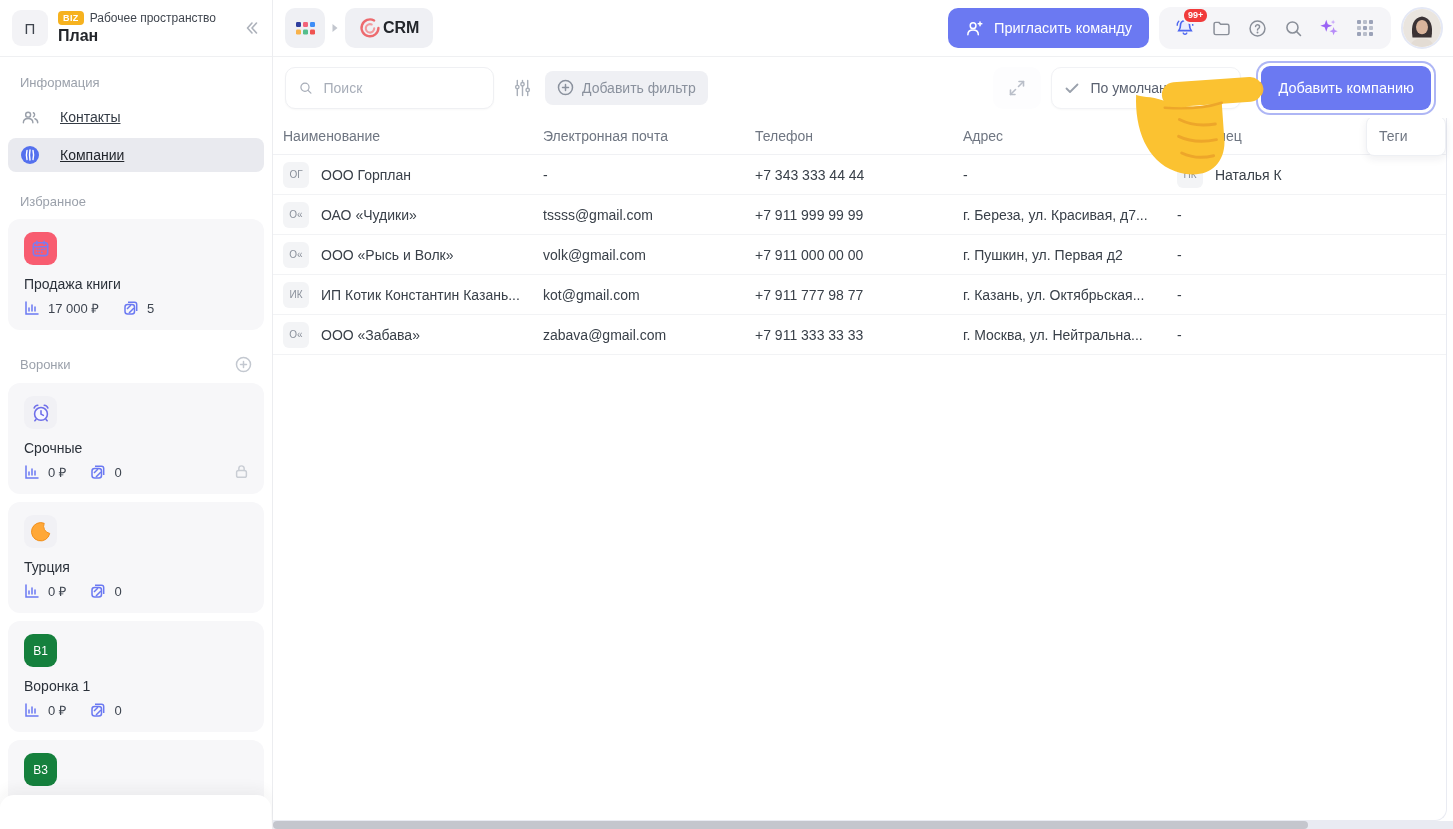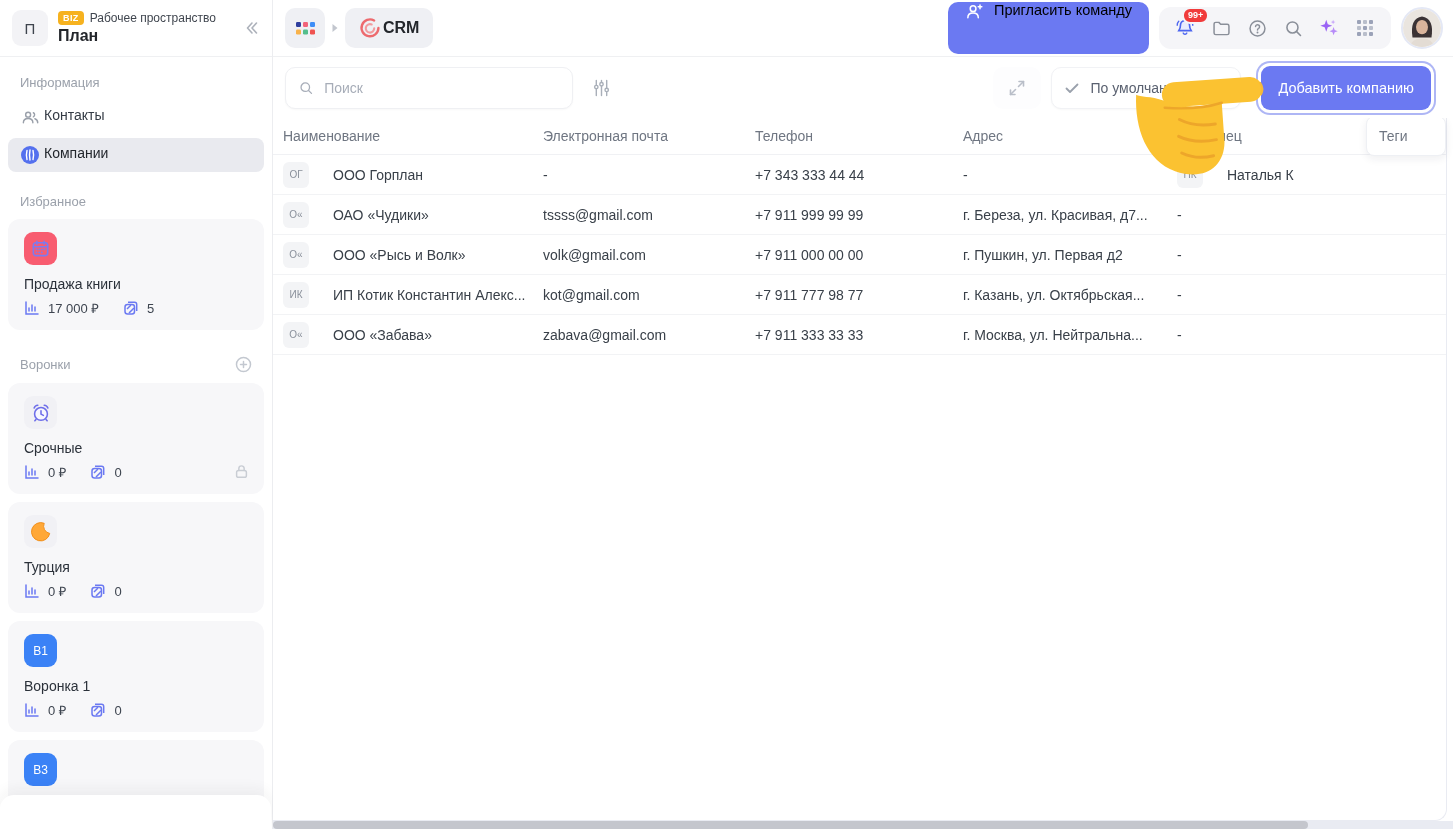--- a/index.html
+++ b/index.html
@@ -12,65 +12,65 @@
   .sb-header { height:57px; border-bottom:1px solid #EFF0F2; display:flex; align-items:center; padding:0 12px; gap:10px; }
   .ws-avatar { width:36px; height:36px; border-radius:9px; background:#F3F3F6; display:flex; align-items:center; justify-content:center; font-size:15px; color:#3E444D; flex:none; }
   .ws-meta { flex:1; min-width:0; }
   .ws-top { display:flex; align-items:center; gap:6px; }
   .biz-badge { background:#F6B21F; color:#fff; font-size:9px; font-weight:bold; padding:2px 5px; border-radius:4px; letter-spacing:.4px; }
   .ws-label { font-size:12px; color:#40464F; white-space:nowrap; }
   .ws-name { font-size:16px; font-weight:700; color:#23262B; margin-top:2px; }
   .collapse-btn { color:#ADB2BB; flex:none; display:flex; }
   .sb-scroll { padding:18px 8px 0; position:relative; }
   .sb-label { font-size:13px; color:#9BA1AB; padding:0 12px; margin-bottom:10px; display:flex; align-items:center; justify-content:space-between; }
-  .nav-item { display:flex; gap:4px; padding:7px 12px; border-radius:8px; font-size:14px; color:#343B45; margin-bottom:4px; cursor:pointer; }
+  .nav-item { display:flex; align-items:center; gap:20px; padding:7px 12px; border-radius:8px; font-size:14px; color:#343B45; margin-bottom:4px; cursor:pointer;text-decoration:underline; }
   .nav-item.selected { background:#E9EAEF; color:#22262C; }
   .nav-item .nico { width:20px; height:20px; display:flex; align-items:center; justify-content:center; flex:none; }
   .sb-card { background:#F7F7F9; border-radius:12px; padding:13px 16px; margin-bottom:8px; position:relative; }
   .sb-card .card-icon { width:33px; height:33px; border-radius:9px; display:flex; align-items:center; justify-content:center; }
   .card-icon.red { background:#F85C70; }
   .card-icon.soft { background:#F1F1F5; }
   .card-badge { width:33px; height:33px; border-radius:9px; display:flex; align-items:center; justify-content:center; color:#fff; font-size:12px; }
-  .card-badge.green { background:#3b82f6; }
+  .card-badge.green { background:#15803d; }
   .sb-card .card-title { font-size:14px; color:#2B313A; margin-top:11px; }
   .sb-card .card-stats { display:flex; align-items:center; gap:8px; margin-top:7px; font-size:13px; color:#3E4550; }
   .card-stats .gap { width:8px; }
   .lock-wrap { position:absolute; right:14px; bottom:14px; display:flex; }
   .fav-gap { height:18px; }
   .sb-footer { position:absolute; left:0; right:1px; bottom:0; height:34px; background:#fff; border-radius:14px 14px 0 0; box-shadow:0 -6px 14px rgba(30,30,40,.05); }
 
   
   .main { position:absolute; left:273px; top:0; right:0; bottom:0; }
   .topbar { position:absolute; left:0; right:0; top:0; height:57px; border-bottom:1px solid #EFF0F2; display:flex; align-items:center; padding:0 10px 0 12px; background:#fff; z-index:4; }
   .apps-btn { width:40px; height:40px; border-radius:10px; background:#EFF0F4; display:flex; align-items:center; justify-content:center; cursor:pointer; flex:none; }
   .crumb-sep { margin:0 6px; display:flex; }
   .crm-tab { display:flex; align-items:center; gap:2px; background:#EFF0F4; border-radius:10px; padding:0 14px; height:40px; font-weight:700; font-size:16px; color:#23262B; cursor:pointer; }
   .tb-spacer { flex:1; }
-  .invite-btn { display:flex; align-items:flex-start; gap:10px; background:#6B79F2; color:#000000; font-size:14.5px; border:none; border-radius:10px; padding:0 17px; height:52px; cursor:pointer; font-family:inherit; }
+  .invite-btn { display:flex; align-items:center; gap:10px; background:#6B79F2; color:#ffffff; font-size:14.5px; border:none; border-radius:10px; padding:0 17px; height:40px; cursor:pointer; font-family:inherit; }
   .icon-tray { display:flex; align-items:center; background:#F5F5F8; border-radius:12px; height:42px; padding:0 8px; margin-left:10px; }
   .tray-icon { width:36px; height:36px; display:flex; align-items:center; justify-content:center; position:relative; cursor:pointer; }
   .notif-badge { position:absolute; top:-3px; left:15px; background:#F13B3B; color:#fff; font-size:9px; font-weight:bold; padding:2px 4px; border-radius:8px; border:2px solid #F5F5F8; line-height:1; }
   .user-avatar { width:42px; height:42px; border-radius:50%; border:2px solid #E4E8F5; overflow:hidden; margin-left:10px; flex:none; cursor:pointer; background:#fff; }
 
   .toolbar { position:absolute; left:0; right:0; top:57px; height:61px; display:flex; align-items:center; padding:0 10px 0 12px; background:#fff; z-index:3; }
-  .search-box { width:288px; height:42px; border:1px solid #EFF0F3; border-radius:10px; display:flex; align-items:center; gap:10px; padding:0 12px; background:#fff; box-shadow:0 1px 2px rgba(20,20,40,.03); }
+  .search-box { width:209px; height:42px; border:1px solid #EFF0F3; border-radius:10px; display:flex; align-items:center; gap:10px; padding:0 12px; background:#fff; box-shadow:0 1px 2px rgba(20,20,40,.03); }
   .search-box input { border:0; outline:0; font-size:14px; width:100%; font-family:inherit; color:#333a44; }
   .search-box input::placeholder { color:#A7ADB8; }
   .sliders-wrap { margin-left:20px; display:flex; cursor:pointer; }
   .filter-chip { margin-left:14px; background:#EFF0F4; border:none; border-radius:8px; height:34px; display:flex; align-items:center; gap:8px; padding:0 12px; color:#8A919D; font-size:14px; cursor:pointer; font-family:inherit; }
   .expand-btn { margin-left:auto; width:48px; height:42px; border-radius:10px; display:flex; align-items:center; justify-content:center; cursor:pointer; background:#FDFDFE; }
   .sort-dd { margin-left:10px; width:190px; height:42px; background:#fff; border:1px solid #F1F2F5; border-radius:10px; display:flex; align-items:center; gap:10px; padding:0 12px; color:#5A6170; font-size:14px; cursor:pointer; white-space:nowrap; overflow:hidden; box-shadow:0 1px 2px rgba(20,20,40,.03); }
   .add-company-btn { margin-left:20px; margin-right:12px; height:44px; padding:0 17px; background:#6B79F2; color:#fff; font-size:14.5px; border:none; border-radius:9px; cursor:pointer; font-family:inherit; box-shadow:0 0 0 3px #fff, 0 0 0 5px #AEB6F5; }
   .hand-overlay { position:absolute; left:852px; top:-10px; width:148px; height:168px; z-index:10; pointer-events:none; }
 
   .content { position:absolute; left:0; right:6px; top:118px; bottom:8px; background:#fff; border-right:1px solid #E9EBF2; border-bottom:1px solid #E9EBF2; border-radius:0 0 12px 0; z-index:1; }
   .thead, .trow { display:grid; grid-template-columns:260px 212px 208px 214px 208px 1fr; align-items:center; padding-left:10px; }
   .thead { height:37px; border-bottom:1px solid #F0F1F4; color:#6F7682; font-size:14px; position:relative; }
   .trow { height:40px; border-bottom:1px solid #F2F3F5; font-size:14px; color:#394049; cursor:pointer; }
-  .name-cell, .owner-cell { display:flex; align-items:center; gap:24px; min-width:0; }
+  .name-cell, .owner-cell { display:flex; align-items:center; gap:12px; min-width:0; }
   .cell-text { overflow:hidden; text-overflow:ellipsis; white-space:nowrap; padding-right:14px; }
   .cell-avatar { width:26px; height:26px; border-radius:6px; background:#F3F4F6; color:#8A909B; font-size:10px; display:flex; align-items:center; justify-content:center; flex:none; }
   .tags-float { position:absolute; top:-2px; right:0; width:80px; height:40px; background:#fff; border:1px solid #EEF0F4; border-radius:8px; box-shadow:0 3px 8px rgba(25,30,50,.07); display:flex; align-items:center; padding-left:12px; color:#6F7682; }
   .hscroll { position:absolute; left:0; right:0; bottom:0; height:8px; background:#E9EBF2; z-index:6; }
   .hthumb { width:1035px; height:8px; background:#C4C6CD; border-radius:4px; cursor:pointer; }
 </style>
 </head>
 <body>
 
 <div class="stage">
@@ -366,20 +366,27 @@
       <span class="sliders-wrap">
         <svg width="17" height="20" viewBox="0 0 18 20" fill="none" stroke="#A9AFB9" stroke-width="1.5" stroke-linecap="round">
             <path d="M3.5 2 V7 M3.5 11 V18"></path>
             <circle cx="3.5" cy="9" r="1.8"></circle>
             <path d="M9 2 V4 M9 8 V18"></path>
             <circle cx="9" cy="6" r="1.8"></circle>
             <path d="M14.5 2 V10 M14.5 14 V18"></path>
             <circle cx="14.5" cy="12" r="1.8"></circle>
           </svg>
       </span>
+      <button class="filter-chip">
+        <svg width="17" height="17" viewBox="0 0 16 16" fill="none" stroke="#8A919D" stroke-width="1.4" stroke-linecap="round">
+            <circle cx="8" cy="8" r="6.6"></circle>
+            <path d="M8 5.2 V10.8 M5.2 8 H10.8"></path>
+          </svg>
+        <span>Добавить фильтр</span>
+      </button>
       <div class="expand-btn">
         <svg width="18" height="18" viewBox="0 0 18 18" fill="none" stroke="#B9BEC8" stroke-width="1.6" stroke-linecap="round" stroke-linejoin="round">
             <path d="M11 2.5 H15.5 V7"></path>
             <path d="M15.5 2.5 L10.5 7.5"></path>
             <path d="M7 15.5 H2.5 V11"></path>
             <path d="M2.5 15.5 L7.5 10.5"></path>
           </svg>
       </div>
       <div class="sort-dd">
         <svg width="16" height="16" viewBox="0 0 16 16" fill="none" stroke="#9AA1AC" stroke-width="1.8" stroke-linecap="round" stroke-linejoin="round">
@@ -450,21 +457,21 @@
         <span class="cell-text">volk@gmail.com</span>
         <span class="cell-text">+7 911 000 00 00</span>
         <span class="cell-text">г. Пушкин, ул. Первая д2</span>
         <span class="cell-text">-</span>
         <span></span>
       </div>
 
       <div class="trow">
         <div class="name-cell">
             <span class="cell-avatar">ИК</span>
-            <span class="cell-text">ИП Котик Константин Алекс...</span>
+            <span class="cell-text">ИП Котик Константин Казань...</span>
           </div>
         <span class="cell-text">kot@gmail.com</span>
         <span class="cell-text">+7 911 777 98 77</span>
         <span class="cell-text">г. Казань, ул. Октябрьская...</span>
         <span class="cell-text">-</span>
         <span></span>
       </div>
 
       <div class="trow">
         <div class="name-cell">

